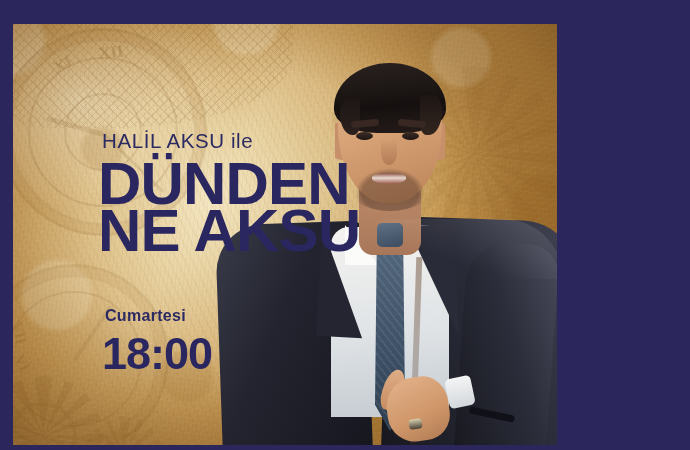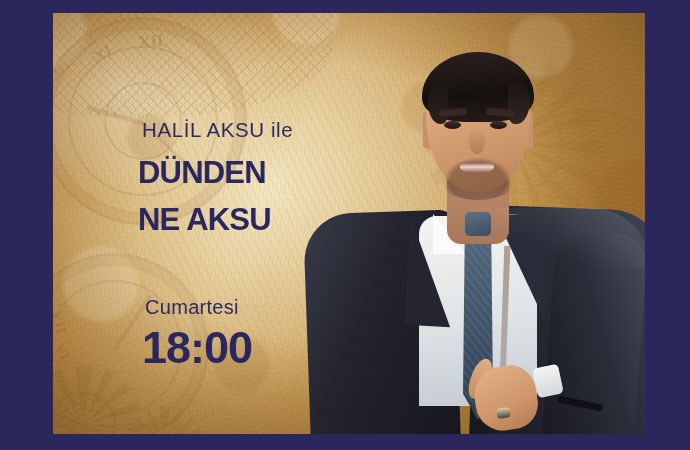--- a/index.html
+++ b/index.html
@@ -12,25 +12,24 @@
   
   #promo-banner{
     position:relative;
     width:690px; height:450px;
     background:#2b265c;
   }
 
   
   #poster-canvas{
     position:absolute;
-    left:13px; top:13px;
-    width:592px; height:421px;
+    left:13px; top:24px;
+    width:544px; height:421px;
     overflow:hidden;
     background:#c89b4c;
-    margin-left:40px;
   }
 
   
   .bg-base{
     position:absolute; inset:0;
     background:
       radial-gradient(ellipse 55% 60% at 36% 42%, #f2e3bd 0%, #e4cd98 30%, #d5b173 58%, #c08f45 82%, #a8752f 100%);
   }
   .bg-warm{
     position:absolute; inset:0;
@@ -130,37 +129,37 @@
   }
   .host-line{
     color:#2c2a63;
     font-size:20.5px;
     font-weight:400;
     letter-spacing:.6px;
     margin-left:4px;
   }
   .show-title{
     color:#2a2760;
-    font-size:31px;
+    font-size:60px;
     font-weight:700;
     letter-spacing:-0.8px;
     line-height:47px;
     margin-top:7px;
   }
   .show-title .l2{ display:block; }
 
   #schedule-block{
     position:absolute;
     left:89px; top:283px;
     z-index:6;
   }
   .day-label{
     color:#2c2a63;
-    font-size:20px;
-    font-weight:400;
+    font-size:16px;
+    font-weight:700;
     letter-spacing:.3px;
     margin-left:3px;
   }
   .time-label{
     color:#2a2760;
     font-size:45px;
     font-weight:700;
     letter-spacing:-1px;
     line-height:48px;
     margin-top:5px;

